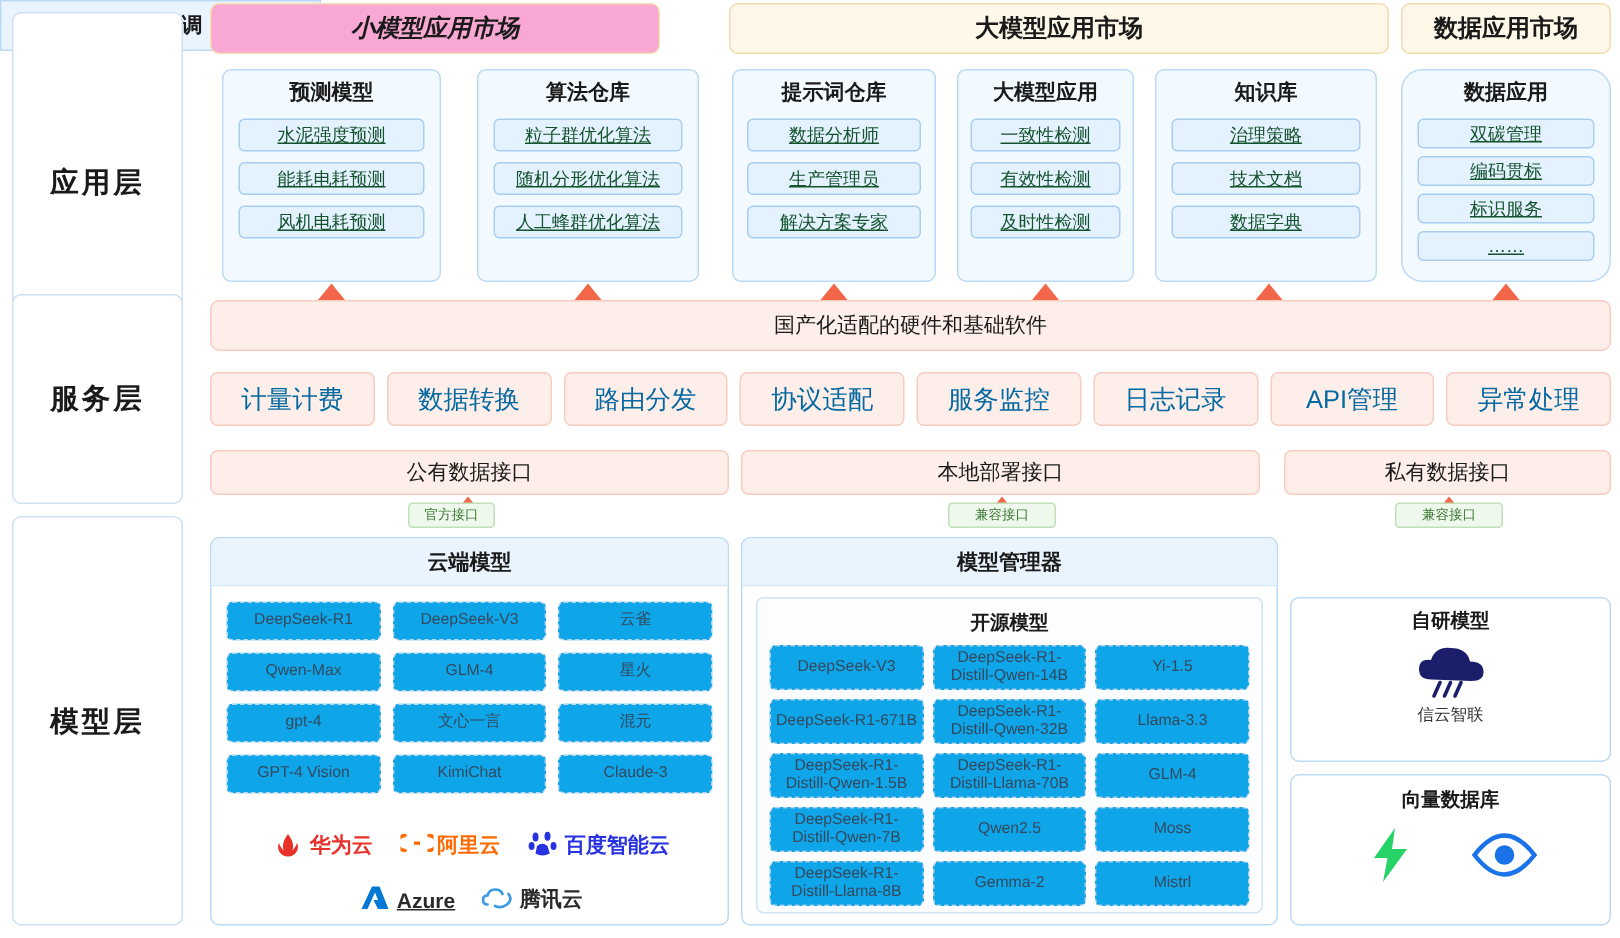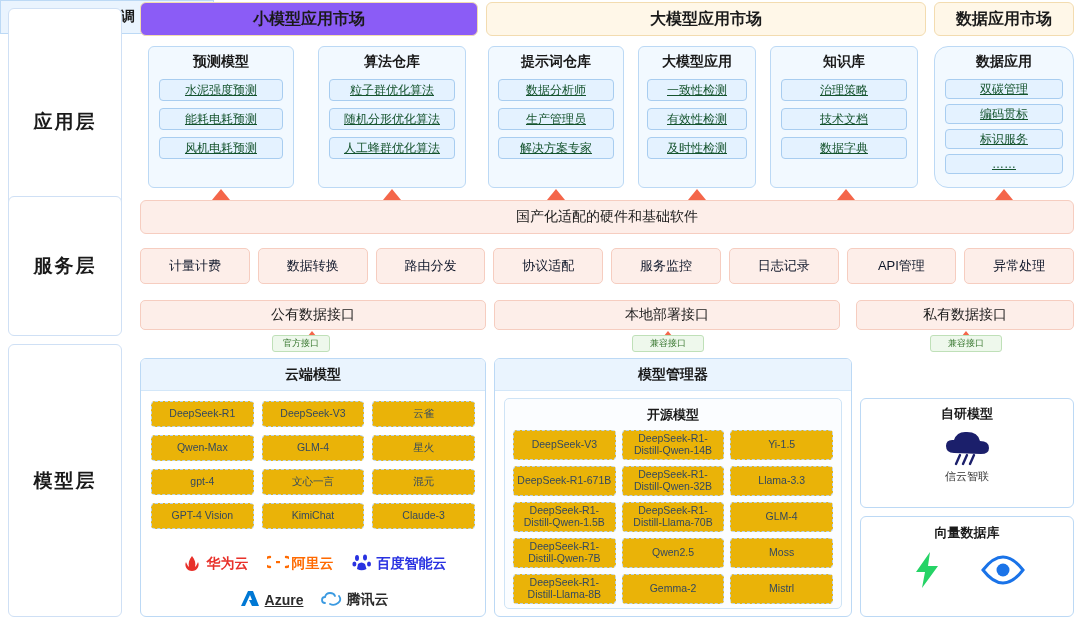--- a/index.html
+++ b/index.html
@@ -16,21 +16,21 @@
   .layer-col { position: absolute; left: 8px; width: 114px; border: 1px solid #cfe0f5;
     border-radius: 6px; background: #fff; display: flex; align-items: center; justify-content: center; }
   .layer-col span { font-size: 19px; font-weight: bold; color: #1a1a1a; letter-spacing: 2px; }
   #layer-app { top: 8px; height: 228px; }
   #layer-svc { top: 196px; height: 140px; }
   #layer-model { top: 344px; height: 273px; }
 
   
   .market-bar { position: absolute; height: 34px; border-radius: 6px; display: flex;
     align-items: center; justify-content: center; font-size: 16px; font-weight: bold; color: #1a1a1a; }
-  .market-small { left: 140px; width: 338px; top: 2px; background: #8b5cf6; border: 1px solid #f3dcb0; }
+  .market-small { left: 140px; width: 300px; top: 2px; background: #f9a8d4; border: 1px solid #f3dcb0; font-style: italic; }
   .market-large { left: 486px; width: 440px; top: 2px; background: #fff7e8; border: 1px solid #f3dcb0; }
   .market-data  { left: 934px; width: 140px; top: 2px; background: #fff7e8; border: 1px solid #f3dcb0; }
 
   
   .app-card { position: absolute; top: 46px; height: 142px; border: 1px solid #bcd9f5;
     border-radius: 6px; background: #f2f9ff; padding-top: 6px; }
   .app-card .title { text-align: center; font-size: 14px; font-weight: bold; color: #1a1a1a; margin-bottom: 8px; }
   .pill { margin: 0 auto 7px auto; height: 22px; border: 1px solid #a8cdf0; border-radius: 4px;
     background: #e4f2ff; color: #14532d; font-size: 12px; display: flex; align-items: center;
     justify-content: center; text-decoration: underline; }
@@ -45,21 +45,21 @@
 
   
   #hardware-bar { position: absolute; left: 140px; top: 200px; width: 934px; height: 34px;
     background: #fdeee9; border: 1px solid #f6cdc0; border-radius: 6px; display: flex;
     align-items: center; justify-content: center; font-size: 14px; color: #1a1a1a; }
 
   
   #svc-row { position: absolute; left: 140px; top: 248px; width: 934px; height: 36px;
     display: flex; gap: 8px; }
   .svc-pill { flex: 1; background: #fdeee9; border: 1px solid #f6cdc0; border-radius: 5px;
-    display: flex; align-items: center; justify-content: center; font-size: 13px; color: #0f172a; }
+    display: flex; align-items: center; justify-content: center; font-size: 17px; color: #0369a1; }
 
   
   .iface-bar { position: absolute; top: 300px; height: 30px; background: #fdeee9;
     border: 1px solid #f6cdc0; border-radius: 5px; display: flex; align-items: center;
     justify-content: center; font-size: 14px; color: #1a1a1a; }
   #iface-public { left: 140px; width: 346px; }
   #iface-local  { left: 494px; width: 346px; }
   #iface-private{ left: 856px; width: 218px; }
 
   
@@ -77,21 +77,21 @@
     font-size: 14px; font-weight: bold; color: #1a1a1a; }
 
   #panel-cloud { left: 140px; top: 358px; width: 346px; height: 259px; }
   #panel-mgr   { left: 494px; top: 358px; width: 358px; height: 259px; }
   #panel-tune  { left: 860px; top: 358px; width: 214px; height: 34px; background:#eaf4fe; border:1px solid #bcd9f5; }
   #panel-tune .panel-head { border-bottom: none; background: transparent; height: 32px; }
   #panel-self  { left: 860px; top: 398px; width: 214px; height: 110px; }
   #panel-vec   { left: 860px; top: 516px; width: 214px; height: 101px; }
 
   .model-grid { display: grid; grid-template-columns: repeat(3, 1fr); gap: 8px; padding: 10px; }
-  .model-chip { height: 26px; border: 1px dashed #b9d3ea; border-radius: 4px; background: #eab308;
+  .model-chip { height: 26px; border: 1px dashed #b9d3ea; border-radius: 4px; background: #0ea5e9;
     font-size: 10.5px; color: #34495e; display: flex; align-items: center; justify-content: center;
     text-align: center; line-height: 1.1; padding: 0 2px; }
 
   
   #opensource-box { position: absolute; left: 504px; top: 398px; width: 338px; height: 211px;
     border: 1px solid #cfe4f6; border-radius: 5px; background: #fbfdff; }
   #opensource-box .os-title { text-align: center; font-size: 13px; font-weight: bold;
     color: #1a1a1a; padding-top: 7px; }
   #opensource-box .model-grid { padding: 6px 8px; gap: 6px; }
   #opensource-box .model-chip { height: 30px; }

